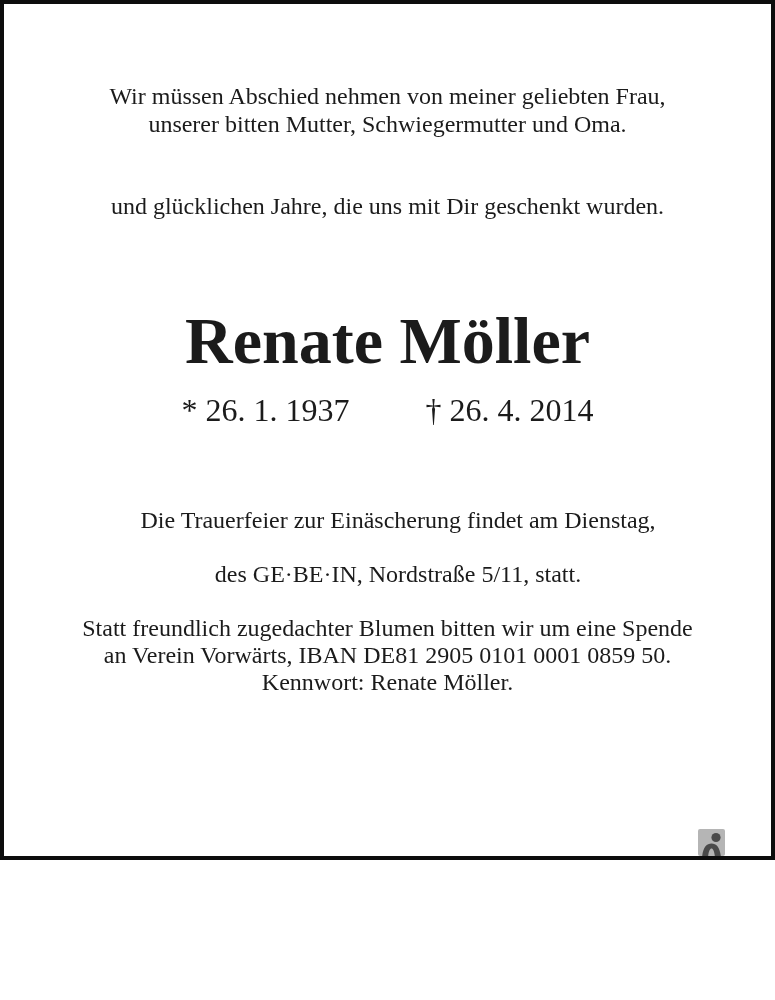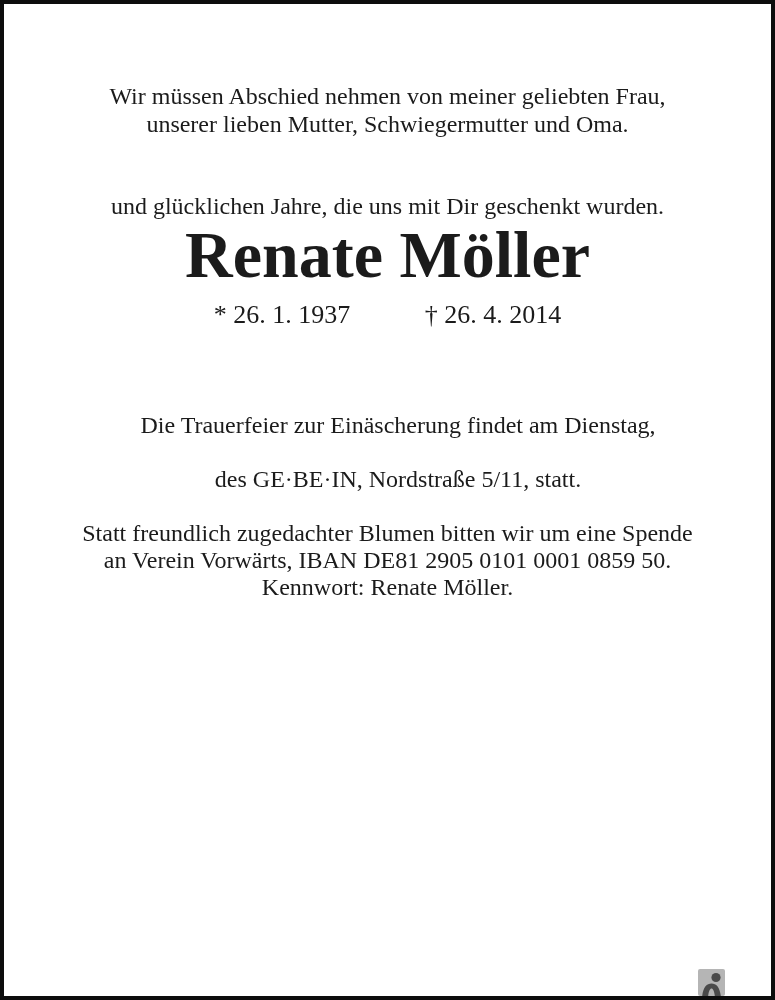--- a/index.html
+++ b/index.html
@@ -10,21 +10,21 @@
     --logo-icon-bg: #b5b5b5;
     --logo-icon-figure: #4a4a4a;
   }
   html, body {
     margin: 0;
     padding: 0;
     background: #ffffff;
   }
   .page {
     width: 775px;
-    height: 1000px;
+    height: 860px;
     box-sizing: border-box;
     border: 4px solid var(--border);
     background: var(--bg);
     position: relative;
     overflow: hidden;
     font-family: "Liberation Serif", serif;
     color: var(--text);
     text-align: center;
   }
   p { margin: 0; }
@@ -32,27 +32,28 @@
     margin-top: 78px;
     font-size: 24px;
     line-height: 28px;
   }
   .intro-2 {
     margin-top: 26px;
     font-size: 24px;
     line-height: 28px;
   }
   .deceased-name {
+    margin-top: 86px;
     font-size: 66px;
     line-height: 70px;
     font-weight: bold;
   }
   .dates {
-    margin-top: 10px;
-    font-size: 26px;
+    margin-top: 19px;
+    font-size: 32px;
     line-height: 30px;
   }
   .dates .birth { display: inline-block; margin-right: 34px; }
   .dates .death { display: inline-block; margin-left: 34px; }
   .mourners {
     margin-top: 84px;
     font-size: 24px;
     font-weight: bold;
     line-height: 29px;
   }
@@ -92,21 +93,21 @@
     white-space: nowrap;
   }
 </style>
 </head>
 <body>
 
 <div class="page">
 
   <p class="intro-1">
     <span>Wir müssen Abschied nehmen von meiner geliebten Frau,</span><br>
-    <span>unserer lieben Mutter, Schwiegermutter und Oma.</span>
+    <span>unserer bitten Mutter, Schwiegermutter und Oma.</span>
   </p>
 
   <p class="intro-2">
     <br>
     <span>und glücklichen Jahre, die uns mit Dir geschenkt wurden.</span>
   </p>
 
   <p class="deceased-name">Renate Möller</p>
 
   <p class="dates">

